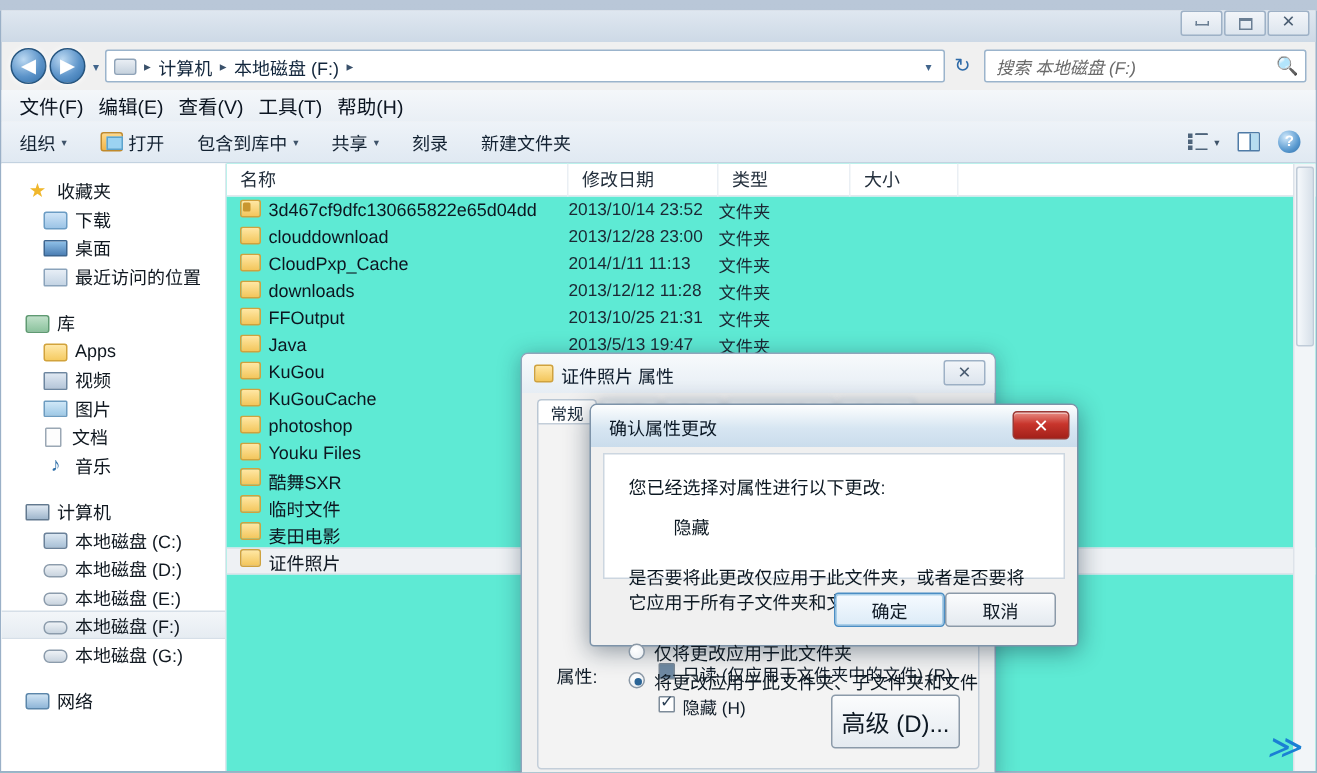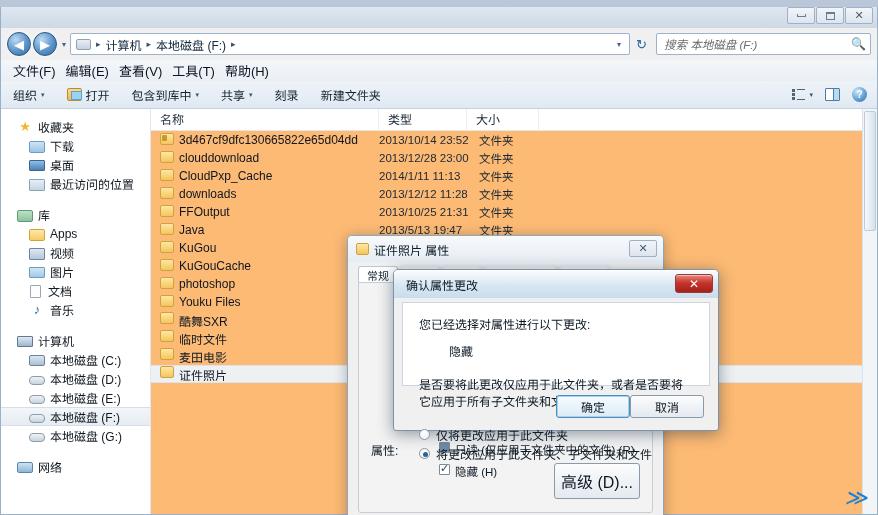--- a/index.html
+++ b/index.html
@@ -180,21 +180,21 @@
   .ico-lib { background: linear-gradient(180deg,#bfe0c9 0%, #8cc39e 100%); border: 1px solid #5f9a72; height: 12px; margin-top: 2px; border-radius: 2px; }
   .ico-video { background: linear-gradient(180deg,#dfe8f2 0%, #b5c6d9 100%); border: 1px solid #6d86a0; height: 12px; margin-top: 2px; border-radius: 1px; }
   .ico-pic { background: linear-gradient(180deg,#cfe7f7 0%, #9fc9e6 100%); border: 1px solid #6d9cc0; height: 11px; margin-top: 2px; border-radius: 1px; }
   .ico-doc { background: #fdfdfd; border: 1px solid #9aa7b4; height: 13px; width: 11px; margin: 1px 7px 0 1px; border-radius: 1px; }
   .ico-music { color: #2f6fa8; font-size: 13px; line-height: 15px; text-align: center; }
   .ico-pc { background: linear-gradient(180deg,#dfe9f3 0%, #9fb6cc 100%); border: 1px solid #62798f; height: 11px; margin-top: 2px; border-radius: 1px; }
   .ico-hdd-sys { background: linear-gradient(180deg,#dbe7f2 0%, #a8c0d6 100%); border: 1px solid #6b829a; height: 11px; margin-top: 2px; border-radius: 2px; }
   .ico-hdd { background: linear-gradient(180deg,#eef2f6 0%, #c9d4df 100%); border: 1px solid #8c9cac; height: 9px; margin-top: 3px; border-radius: 4px; }
   .ico-net { background: linear-gradient(180deg,#cfe3f3 0%, #8fb6d8 100%); border: 1px solid #5b86aa; height: 11px; margin-top: 2px; border-radius: 2px; }
 
-  #main { flex: 1; position: relative; background: #fdba74; overflow: hidden; }
+  #main { flex: 1; position: relative; background: #5eead4; overflow: hidden; }
   #colheader { display: flex; height: 22px; border-bottom: 1px solid #e2e8ee; background: #fff; align-items: center; }
   .colh { font-size: 12px; color: #24303d; padding-left: 9px; border-right: 1px solid #eaeff4; height: 22px; line-height: 22px; }
   .c-name { width: 228px; flex: none; }
   .c-date { width: 100px; flex: none; }
   .c-type { width: 88px; flex: none; }
   .c-size { width: 72px; flex: none; }
   .c-rest { flex: 1; }
   .filerow { display: flex; height: 18px; align-items: center; }
   .filerow.sel { background: #eef1f4; border-top: 1px solid #dde4eb; border-bottom: 1px solid #dde4eb; height: 18px; }
   .fname { width: 228px; flex: none; display: flex; align-items: flex-start; padding-left: 9px; font-size: 12px; color: #0d1620; white-space: nowrap; overflow: hidden; }
@@ -546,20 +546,21 @@
 
         <div class="navrow">
           <span class="ico ico-net"></span>
           <span class="navlabel">网络</span>
         </div>
       </div>
 
       <div id="main">
         <div id="colheader">
           <div class="colh c-name">名称</div>
+          <div class="colh c-date">修改日期</div>
           <div class="colh c-type">类型</div>
           <div class="colh c-size">大小</div>
           <div class="colh c-rest"></div>
         </div>
 
         <div id="rows">
             <div class="filerow">
               <div class="fname">
                 <span class="fico lock"></span>
                 <span>3d467cf9dfc130665822e65d04dd</span>

